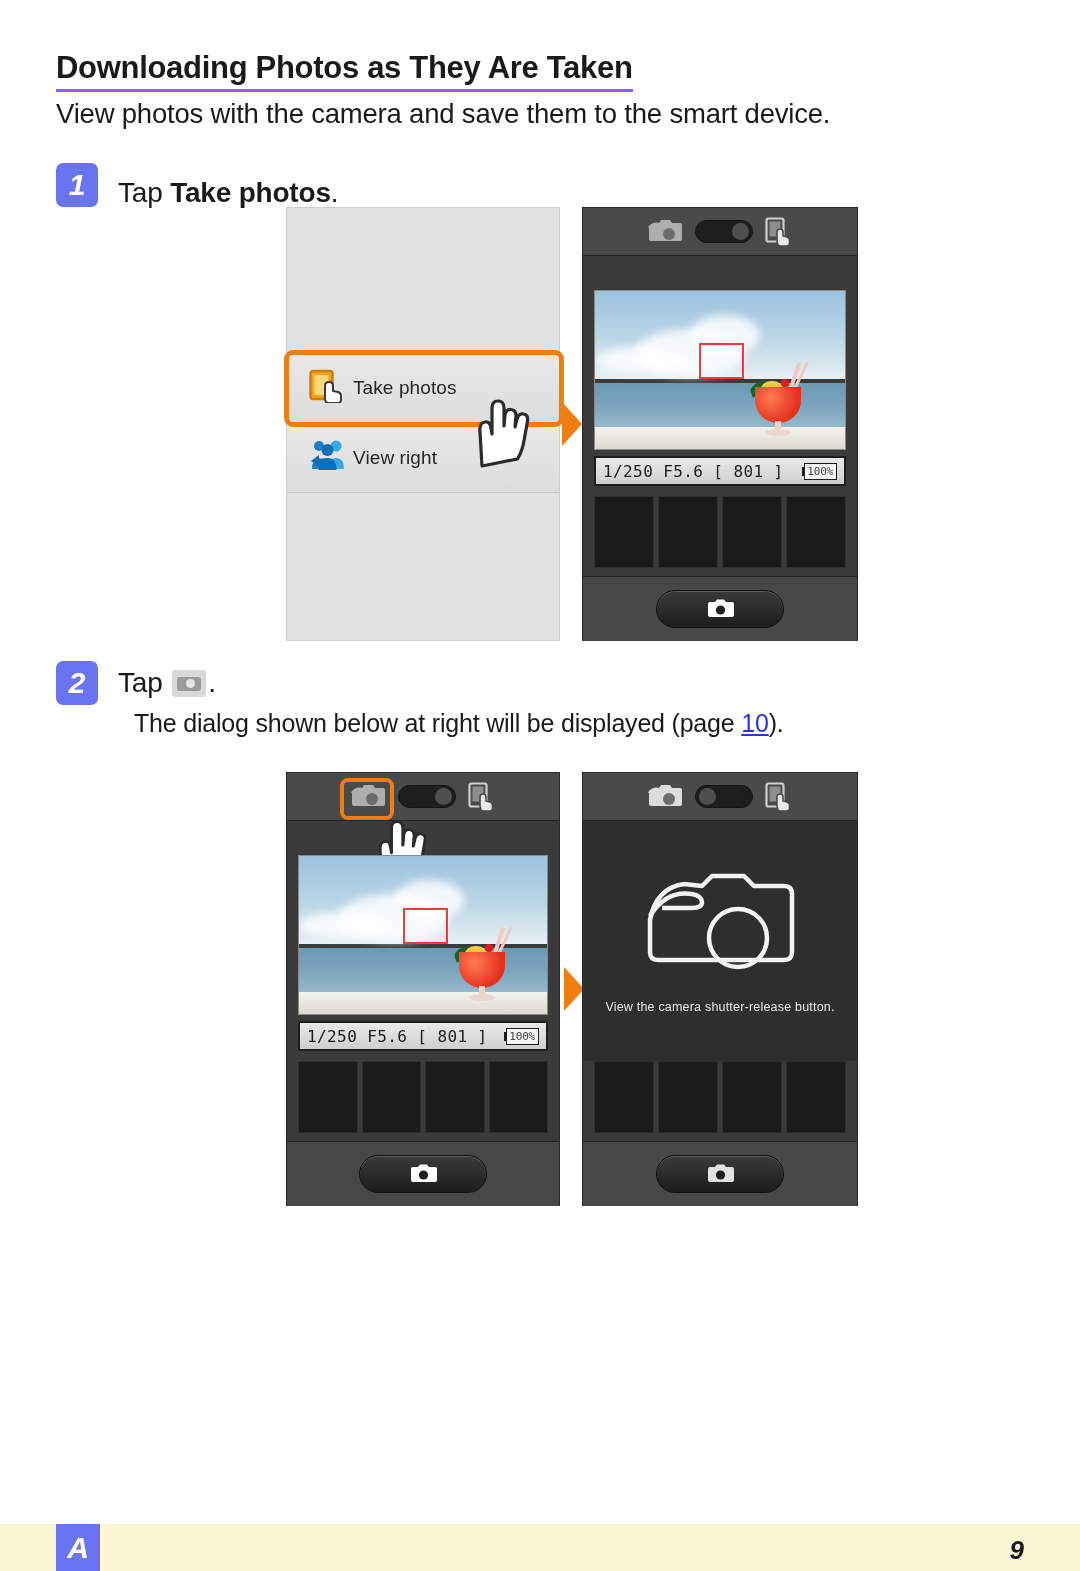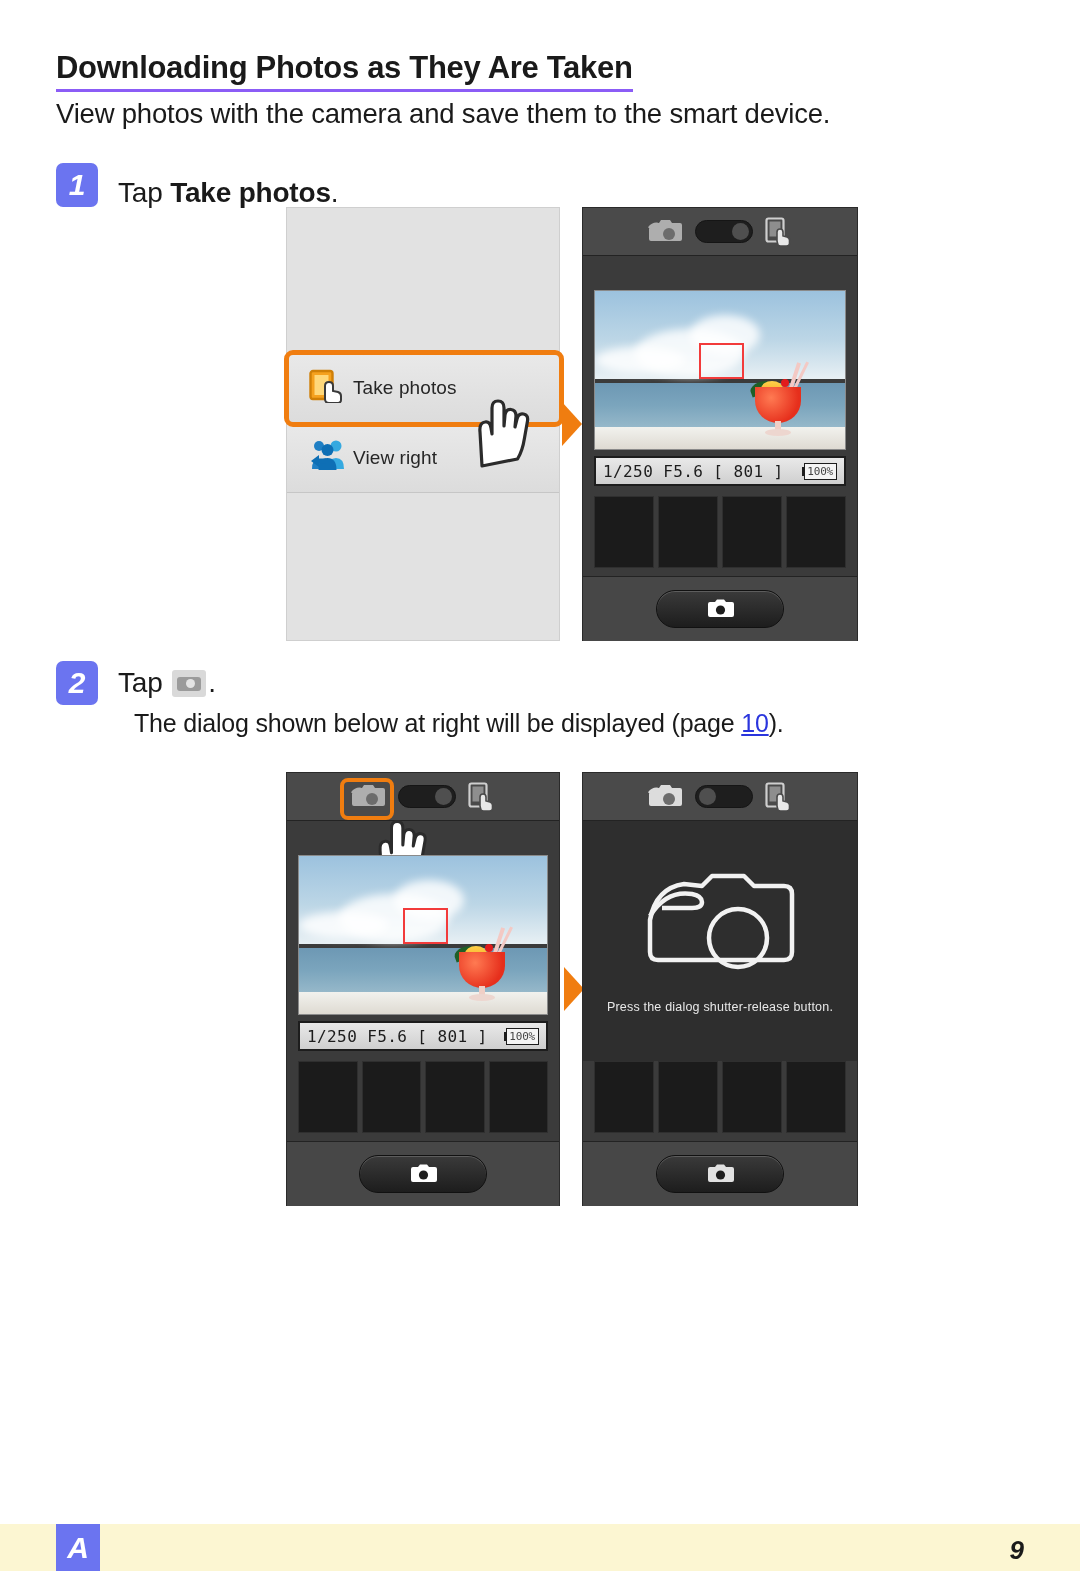--- a/index.html
+++ b/index.html
@@ -467,21 +467,21 @@
 
   <div class="dialog-area" style="top:48px; width:100%; height:240px;">
     <span>
       <svg width="156" height="118" viewBox="0 0 156 118">
         <path d="M8 52 q6-32 34-36 l18 2 l10 -10 l32 0 l10 10 l30 0 q8 0 8 8 l0 58 q0 8-8 8
                  l-126 0 q-8 0-8-8 z" fill="none" stroke="#f2f2f2" stroke-width="4.5" stroke-linejoin="round"></path>
         <circle cx="96" cy="70" r="29" fill="none" stroke="#f2f2f2" stroke-width="4.5"></circle>
         <path d="M8 48 q16-26 42-22 q10 2 10 8 q0 6 -10 6 l-30 0" fill="none" stroke="#f2f2f2" stroke-width="4.5" stroke-linejoin="round"></path>
       </svg>
     </span>
-    <span class="dialog-caption">Press the dialog shutter-release button.</span>
+    <span class="dialog-caption">View the camera shutter-release button.</span>
   </div>
 
   <div class="thumbstrip" style="left:11px; top:288px; width:252px; height:72px;">
     <div class="thumb"></div>
     <div class="thumb"></div>
     <div class="thumb"></div>
     <div class="thumb"></div>
   </div>
 
   <div class="shutterbar" style="top:368px; height:65px;">

